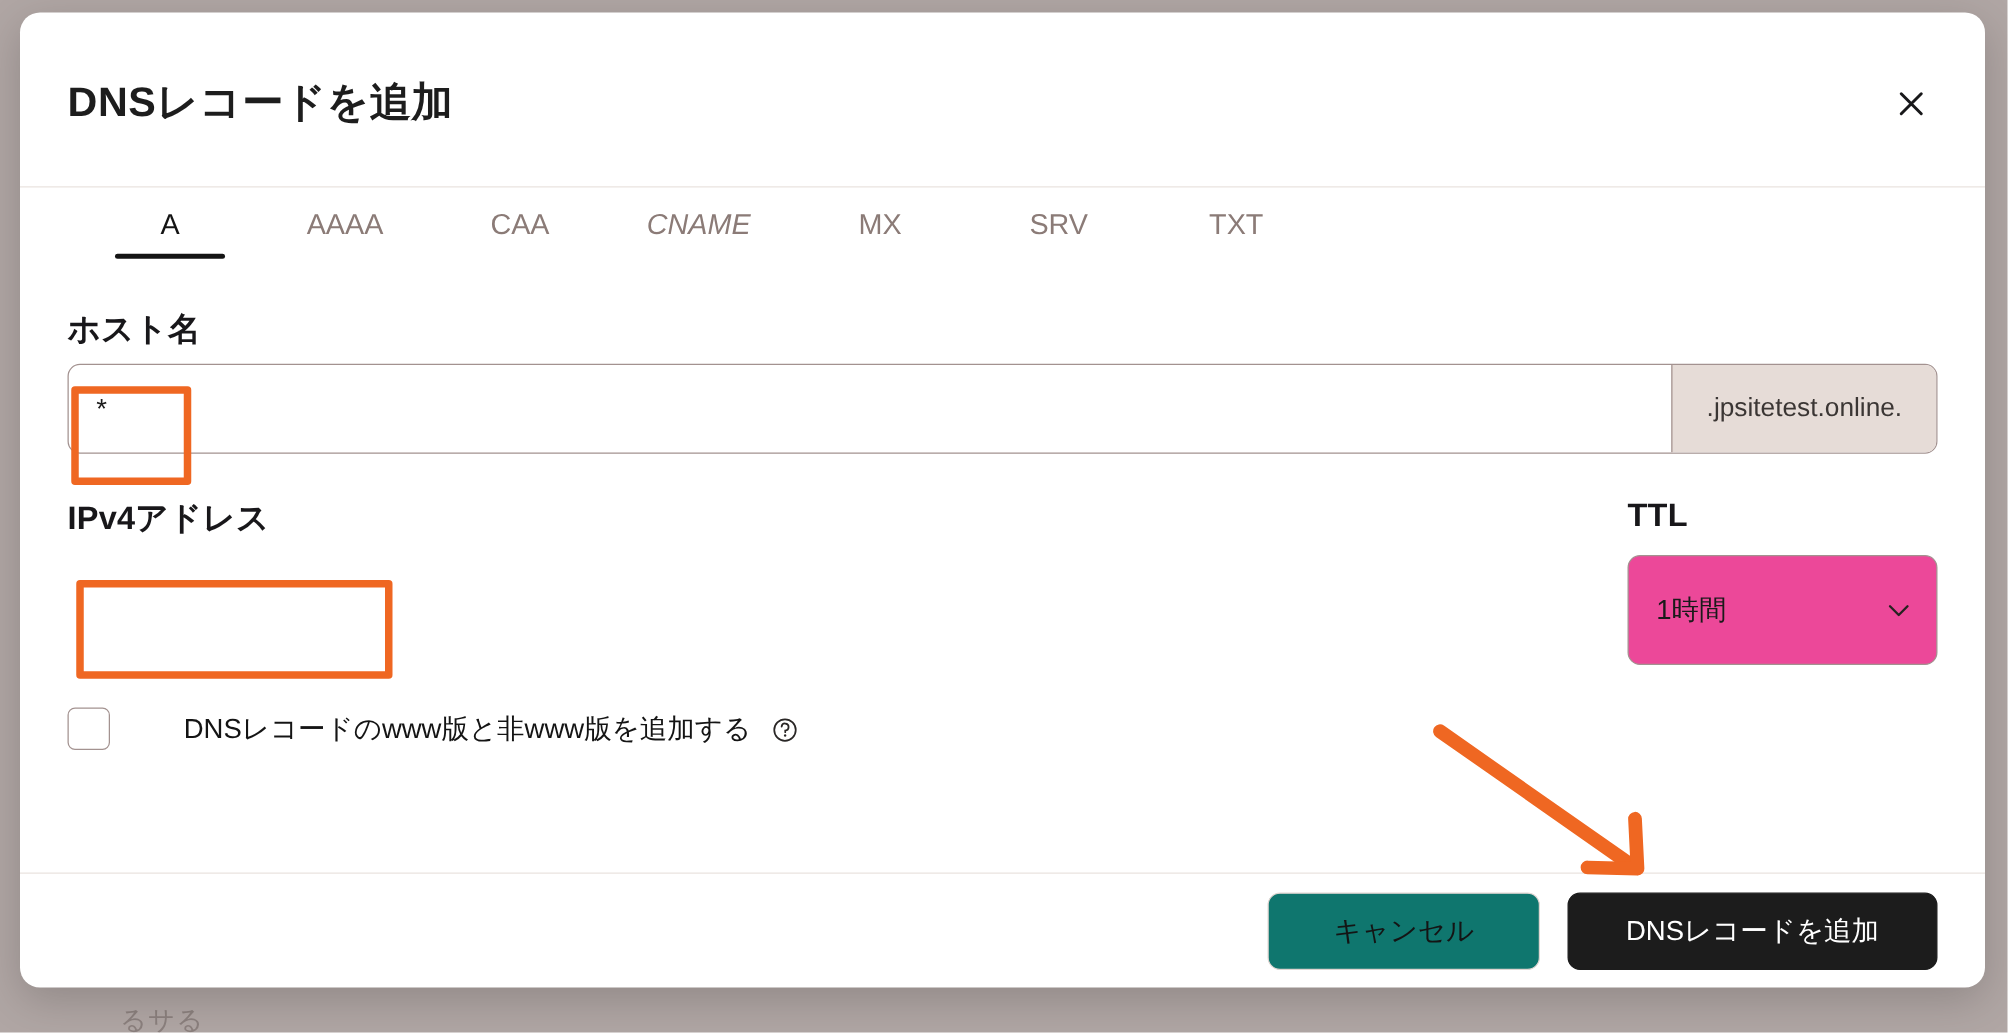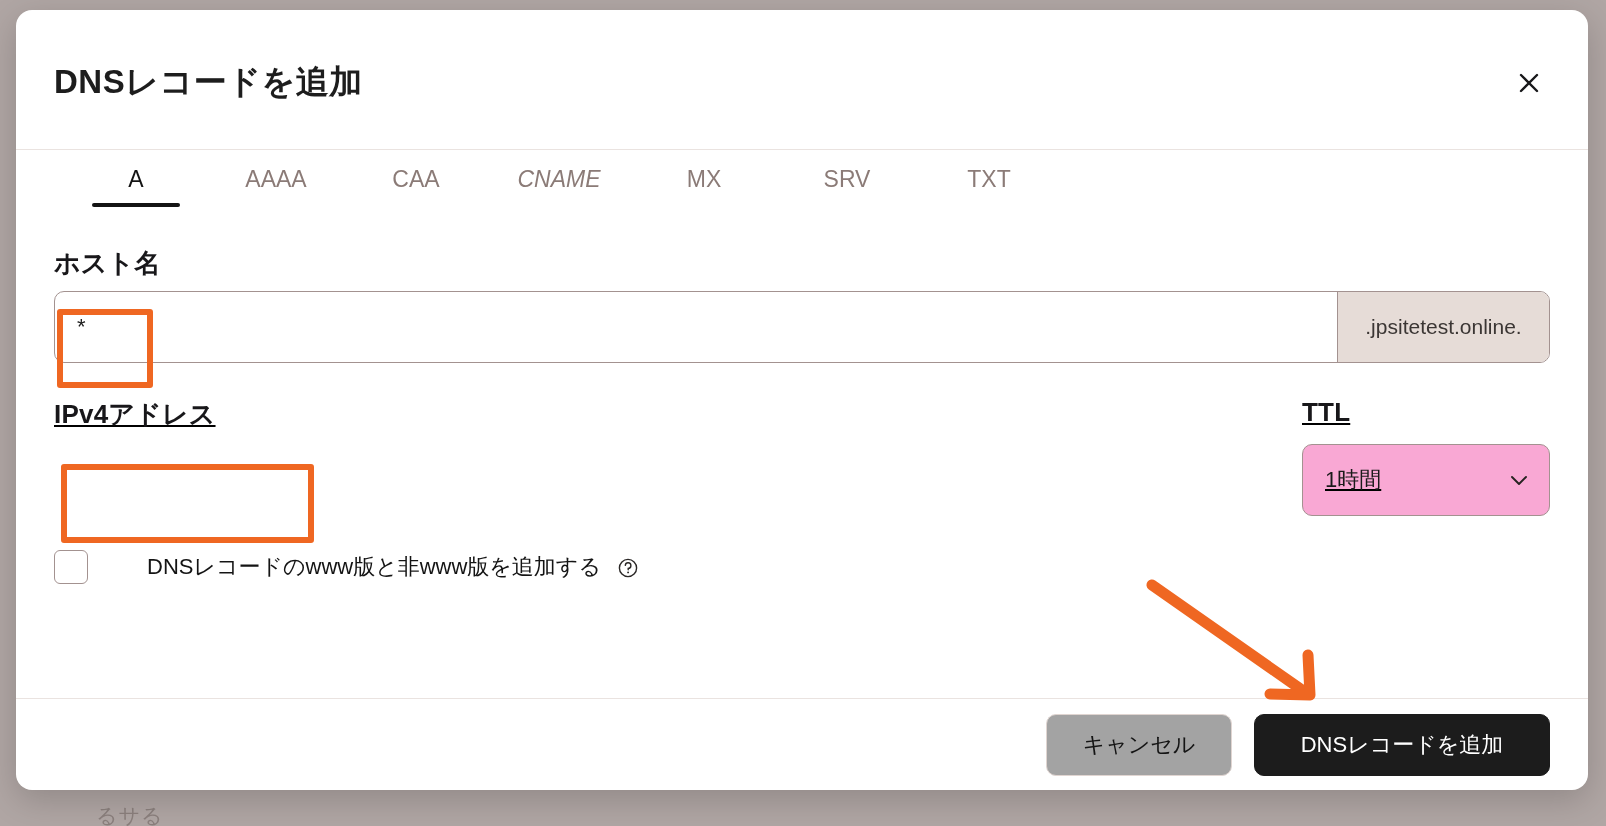--- a/index.html
+++ b/index.html
@@ -151,21 +151,20 @@
     align-items: center;
     justify-content: center;
     font-size: 21px;
     color: #3b3634;
   }
 
   .row-two {
     display: flex;
     gap: 13px;
     margin-top: 34px;
-    text-decoration: underline;
   }
   .col-ip { flex: 1; }
   .col-ttl { width: 248px; }
 
   .ip-box {
     display: flex;
     align-items: center;
     height: 72px;
     border: 1px solid #a39290;
     border-radius: 10px;
@@ -180,24 +179,24 @@
     font-size: 22px;
     color: #151515;
     font-family: inherit;
     background: transparent;
     letter-spacing: .2px;
   }
   .clear-icon { flex: 0 0 auto; cursor: pointer; display: flex; padding: 6px; }
 
   .ttl-select {
     position: relative;
-    height: 72px;
+    height: 88px;
     border: 1px solid #a39290;
     border-radius: 10px;
-    background: #f9a8d4;
+    background: #ec4899;
     display: flex;
     align-items: center;
     padding: 0 18px 0 22px;
     cursor: pointer;
     margin-top: 16px;
   }
   .ttl-value { flex: 1; font-size: 22px; color: #1a1a1a; }
   .chevron { display: flex; }
 
   
@@ -242,23 +241,23 @@
     padding-right: 38px;
     gap: 22px;
   }
   .btn {
     font-family: inherit;
     font-size: 22px;
     border-radius: 10px;
     cursor: pointer;
   }
   .btn-cancel {
-    width: 186px;
+    width: 218px;
     height: 62px;
-    background: #a3a3a3;
+    background: #0f766e;
     border: 1px solid #e0d5d1;
     color: #141414;
   }
   .btn-primary {
     width: 296px;
     height: 62px;
     background: #1c1c1c;
     border: 1px solid #1c1c1c;
     color: #fff;
   }

